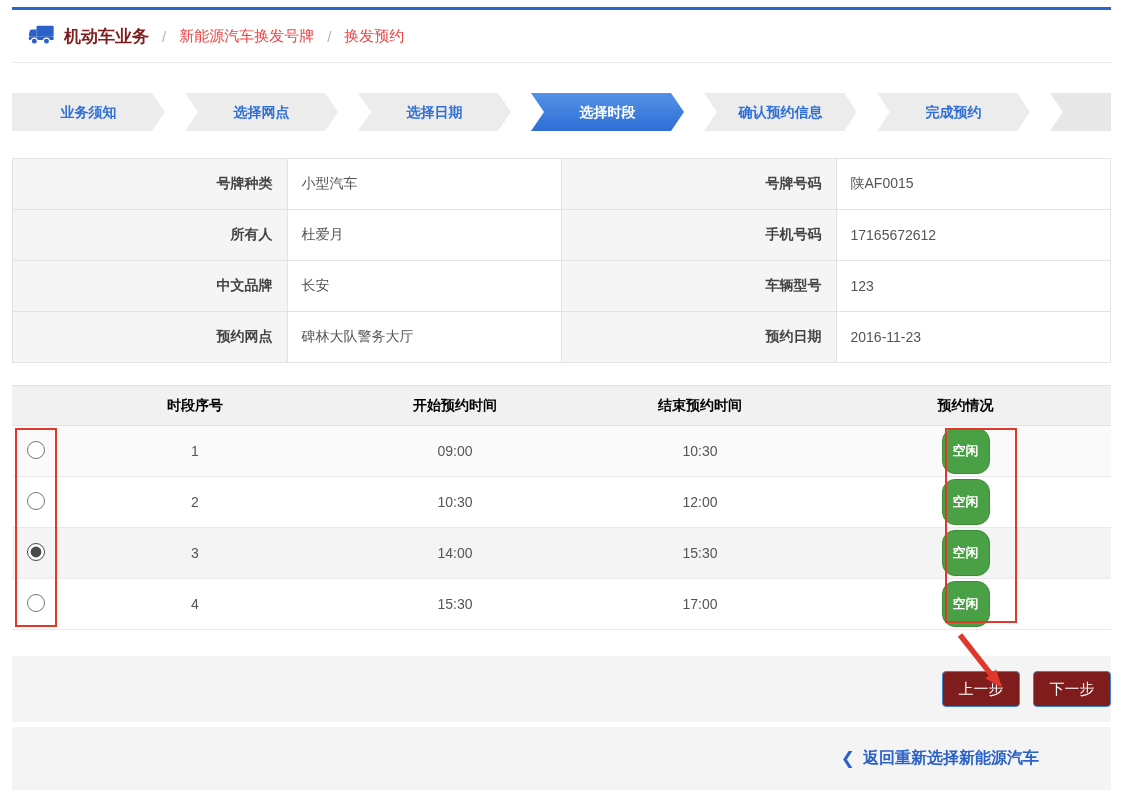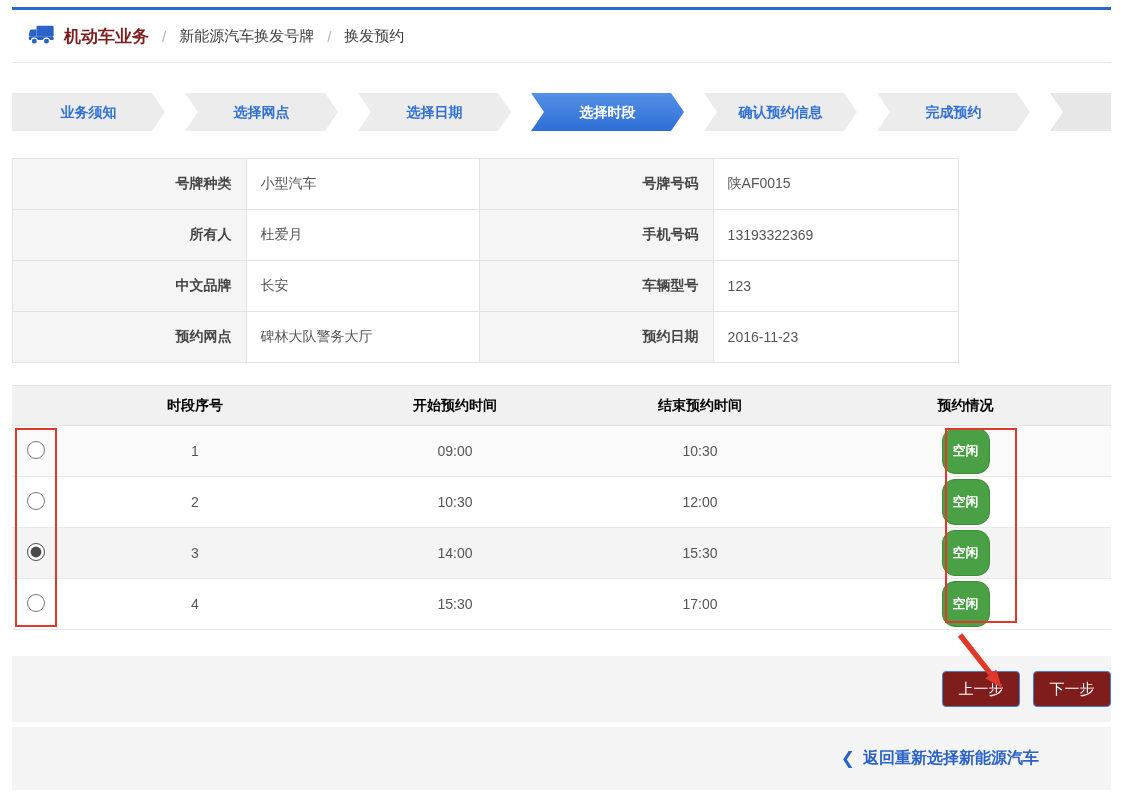--- a/index.html
+++ b/index.html
@@ -9,34 +9,34 @@
 
   
   .topline { position:absolute; left:12px; right:12px; top:7px; height:3px; background:#2b68cc; }
 
   
   .header { position:absolute; left:12px; right:12px; top:10px; height:53px;
             border-bottom:1px solid #e9e9e9; display:flex; align-items:center; background:#fff; }
   .truck { margin-left:16px; flex:0 0 auto; }
   .bc-title { color:#7f1d1d; font-size:17px; font-weight:bold; margin-left:9px; }
   .bc-sep { color:#b5b5b5; font-size:15px; padding:0 13px; }
-  .bc-item { color:#404040; font-size:15px; }
+  .bc-item { color:#ef4444; font-size:15px; }
 
   
   .wizard { position:absolute; left:12px; right:12px; top:93px; height:38px; display:flex; gap:20px; }
   .step { width:153px; height:38px; background:#ececec; color:#2f6fd6; font-weight:bold;
           font-size:14px; text-align:center; line-height:38px; flex:0 0 auto;
           clip-path: polygon(0 0, calc(100% - 13px) 0, 100% 50%, calc(100% - 13px) 100%, 0 100%, 13px 50%); }
   .step.first { clip-path: polygon(0 0, calc(100% - 13px) 0, 100% 50%, calc(100% - 13px) 100%, 0 100%); }
   .step.active { background:linear-gradient(#5491e6,#2e6ed6); color:#fff; }
   .step-fill { flex:1 1 auto; height:38px; background:#e7e7e7;
                clip-path: polygon(0 0, 100% 0, 100% 100%, 0 100%, 13px 50%); }
 
   
-  table.details { position:absolute; left:12px; top:158px; width:947px; border-collapse:collapse; }
+  table.details { position:absolute; left:12px; top:158px; width:1099px; border-collapse:collapse; }
   table.details td { height:51px; border:1px solid #e3e3e3; font-size:14px; }
   td.dlabel { width:274px; background:#f5f5f5; color:#444; font-weight:bold; text-align:right; padding-right:14px; }
   td.dvalue { width:274px; background:#fff; color:#555; text-align:left; padding-left:14px; }
 
   
   table.slots { position:absolute; left:12px; top:385px; width:1099px; border-collapse:collapse; font-size:14px; }
   table.slots th { height:40px; background:#f1f1f1; color:#000000; font-weight:bold; text-align:center;
                    border-top:1px solid #e3e3e3; border-bottom:1px solid #e3e3e3; }
   table.slots td { height:51px; text-align:center; color:#555; border-bottom:1px solid #e9e9e9; }
   tr.slot-row.alt1 td { background:#fafafa; }
@@ -101,21 +101,21 @@
         <tr>
       <td class="dlabel">号牌种类</td>
       <td class="dvalue">小型汽车</td>
       <td class="dlabel">号牌号码</td>
       <td class="dvalue">陕AF0015</td>
     </tr>
     <tr>
       <td class="dlabel">所有人</td>
       <td class="dvalue">杜爱月</td>
       <td class="dlabel">手机号码</td>
-      <td class="dvalue">13193322369</td>
+      <td class="dvalue">17165672612</td>
     </tr>
     <tr>
       <td class="dlabel">中文品牌</td>
       <td class="dvalue">长安</td>
       <td class="dlabel">车辆型号</td>
       <td class="dvalue">123</td>
     </tr>
     <tr>
       <td class="dlabel">预约网点</td>
       <td class="dvalue">碑林大队警务大厅</td>

